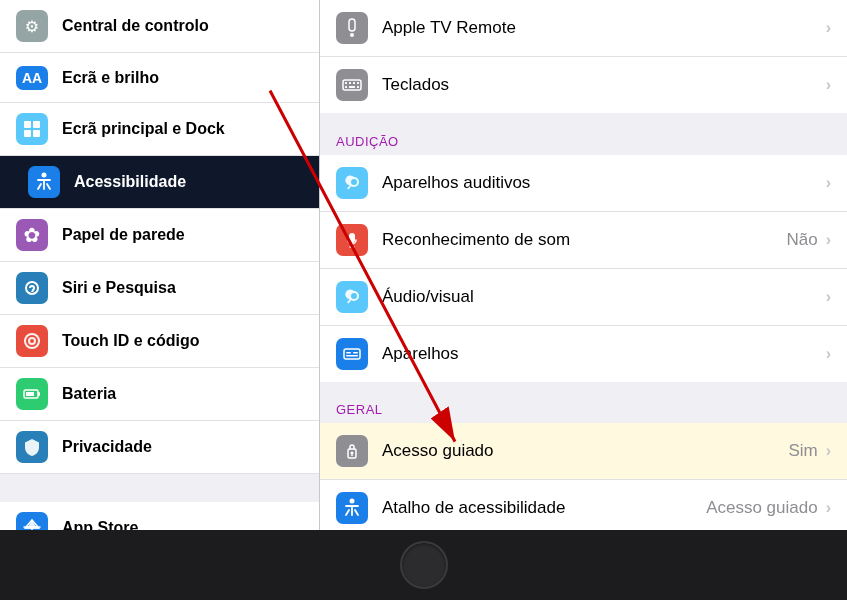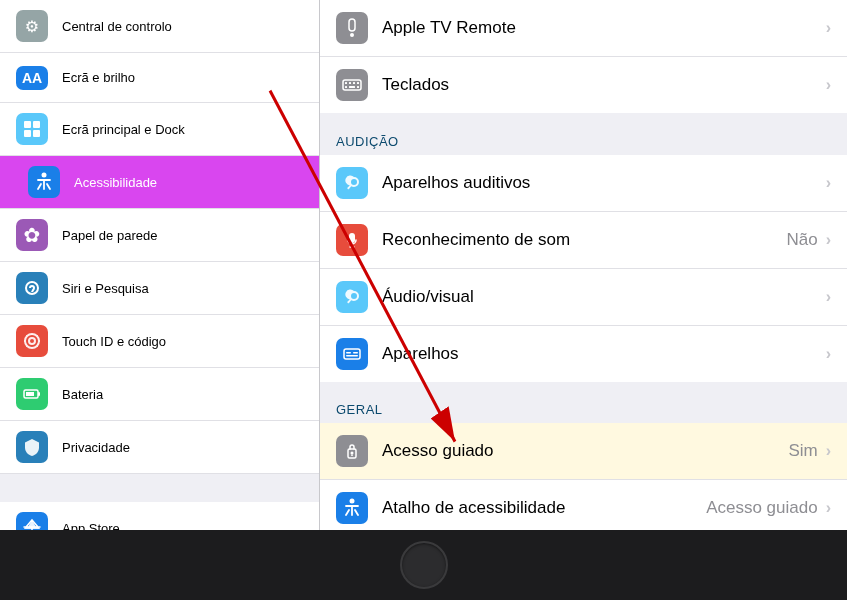--- a/index.html
+++ b/index.html
@@ -43,44 +43,44 @@
       display: flex;
       align-items: center;
       padding: 10px 16px;
       background: white;
       border-bottom: 1px solid #e0e0e5;
       cursor: pointer;
       min-height: 50px;
     }
 
     .sidebar-item.active {
-      background: #d946ef;
+      background: #0f172a;
       padding-left: 28px;
     }
 
     .sidebar-item.active .item-label {
       color: white;
     }
 
     .sidebar-item .icon-wrap {
       width: 32px;
       height: 32px;
       border-radius: 7px;
       margin-right: 14px;
       display: flex;
       align-items: center;
       justify-content: center;
       flex-shrink: 0;
       font-size: 18px;
     }
 
     .item-label {
-      font-size: 13px;
+      font-size: 16px;
       color: #000;
-      font-weight: 400;
+      font-weight: 700;
     }
 
     .sidebar-group {
       margin-top: 0;
     }
 
     
     .sidebar-separator {
       height: 28px;
       background: #efeff4;
@@ -93,21 +93,21 @@
       overflow-y: auto;
     }
 
     .section {
       margin-bottom: 0;
     }
 
     .section-header {
       padding: 20px 12px 6px 16px;
       font-size: 13px;
-      color: #0c4a6e;
+      color: #a21caf;
       text-transform: uppercase;
       letter-spacing: 0.5px;
       font-weight: 400;
     }
 
     .list-group {
       background: #f0abfc;
       border-radius: 0;
     }
 

